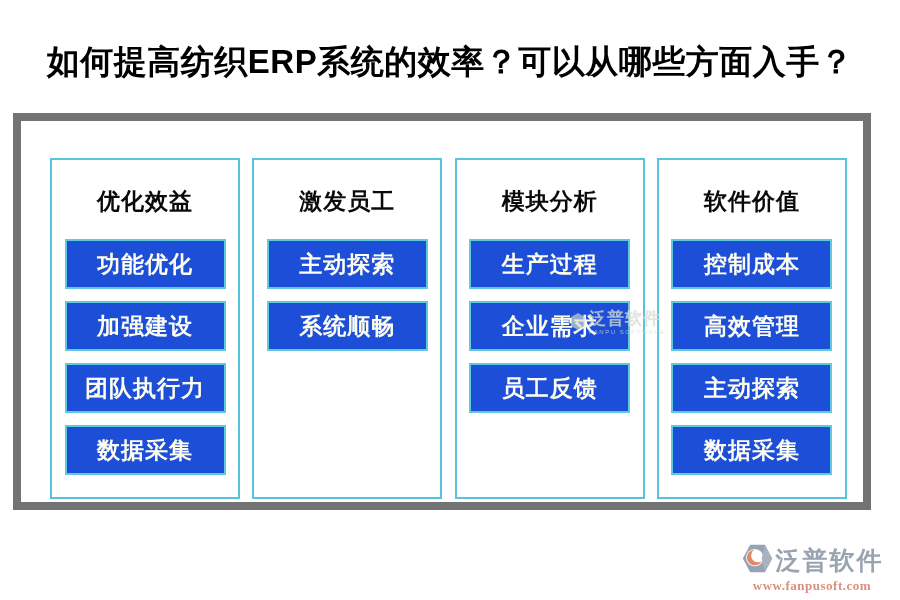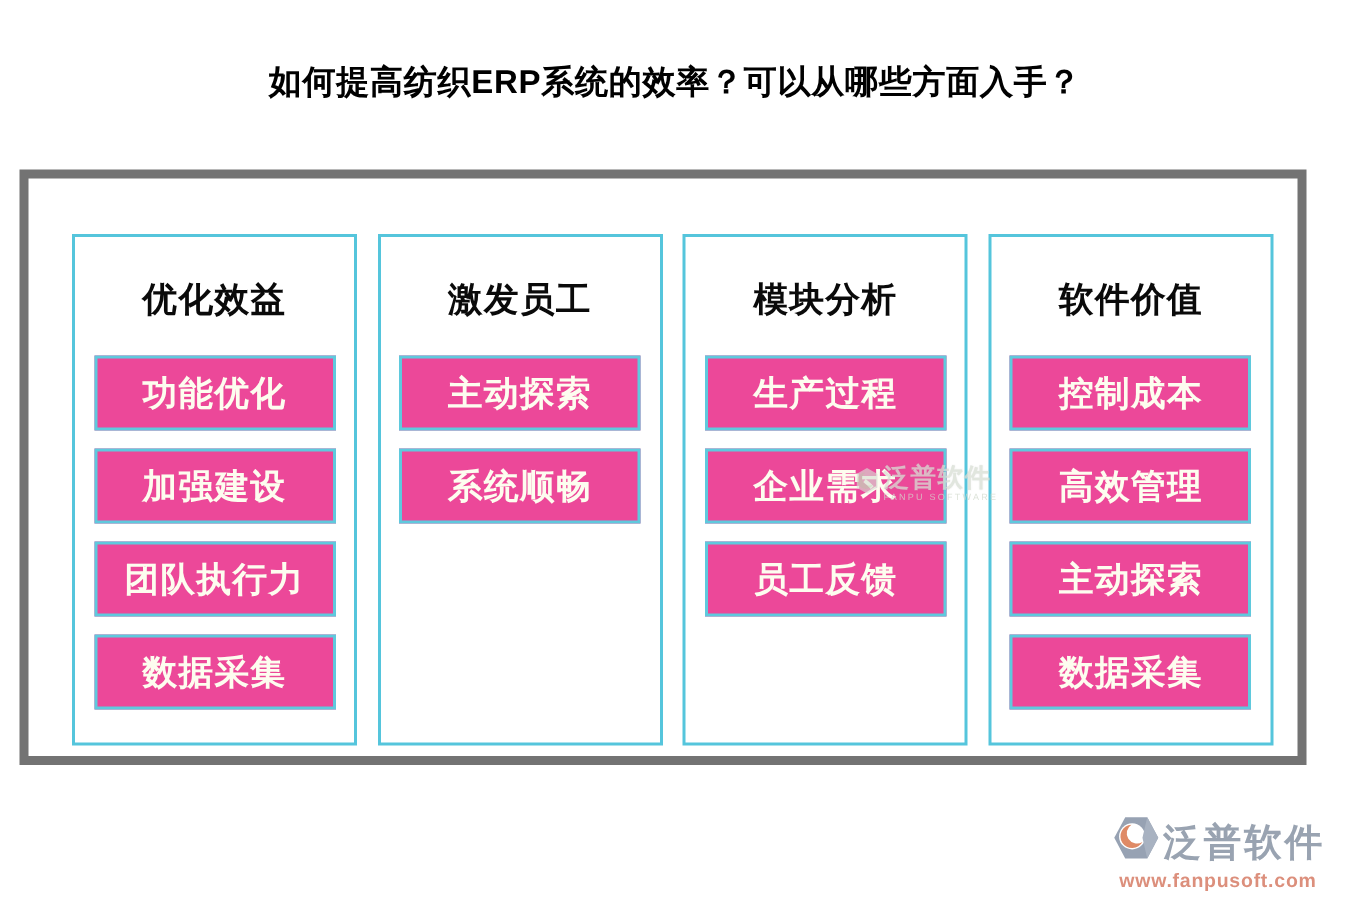--- a/index.html
+++ b/index.html
@@ -14,32 +14,32 @@
     overflow: hidden;
     font-family: "Liberation Sans", sans-serif;
   }
   .title {
     position: absolute;
     top: 40px;
     left: 0;
     width: 900px;
     margin: 0;
     text-align: center;
-    font-size: 22px;
+    font-size: 33px;
     font-weight: 900;
     color: #000000;
     letter-spacing: 0.5px;
   }
   .board {
     position: absolute;
     left: 13px;
     top: 113px;
     width: 858px;
     height: 397px;
-    border: 6px solid #737373;
+    border: 8px solid #737373;
     box-sizing: border-box;
     display: flex;
     justify-content: space-between;
     padding: 37px 16px 0 29px;
   }
   .column {
     width: 190px;
     height: 341px;
     border: 2px solid #55c5dc;
     box-sizing: border-box;
@@ -55,21 +55,21 @@
     color: #0a0a0a;
     height: 30px;
     line-height: 30px;
     margin-bottom: 23px;
     letter-spacing: 1px;
   }
   .btn {
     width: 161px;
     height: 50px;
     margin-bottom: 12px;
-    background: #ec4899;
+    background: #1d4ed8;
     border: 2px solid #5fc9dd;
     box-sizing: border-box;
     color: #fdfdef;
     font-size: 23px;
     font-weight: 800;
     display: flex;
     align-items: center;
     justify-content: center;
     letter-spacing: 1px;
     cursor: pointer;
@@ -123,20 +123,21 @@
     white-space: nowrap;
   }
   .brand-url {
     font-size: 13px;
     font-weight: 700;
     color: #dc8f7c;
     text-align: center;
     letter-spacing: 0.5px;
     margin-top: -1px;
     white-space: nowrap;
+    font-family: Liberation Serif, serif;
   }
 </style>
 </head>
 <body>
 
 <h1 class="title">如何提高纺织ERP系统的效率？可以从哪些方面入手？</h1>
 
 <div class="board">
 
   <div class="column">

